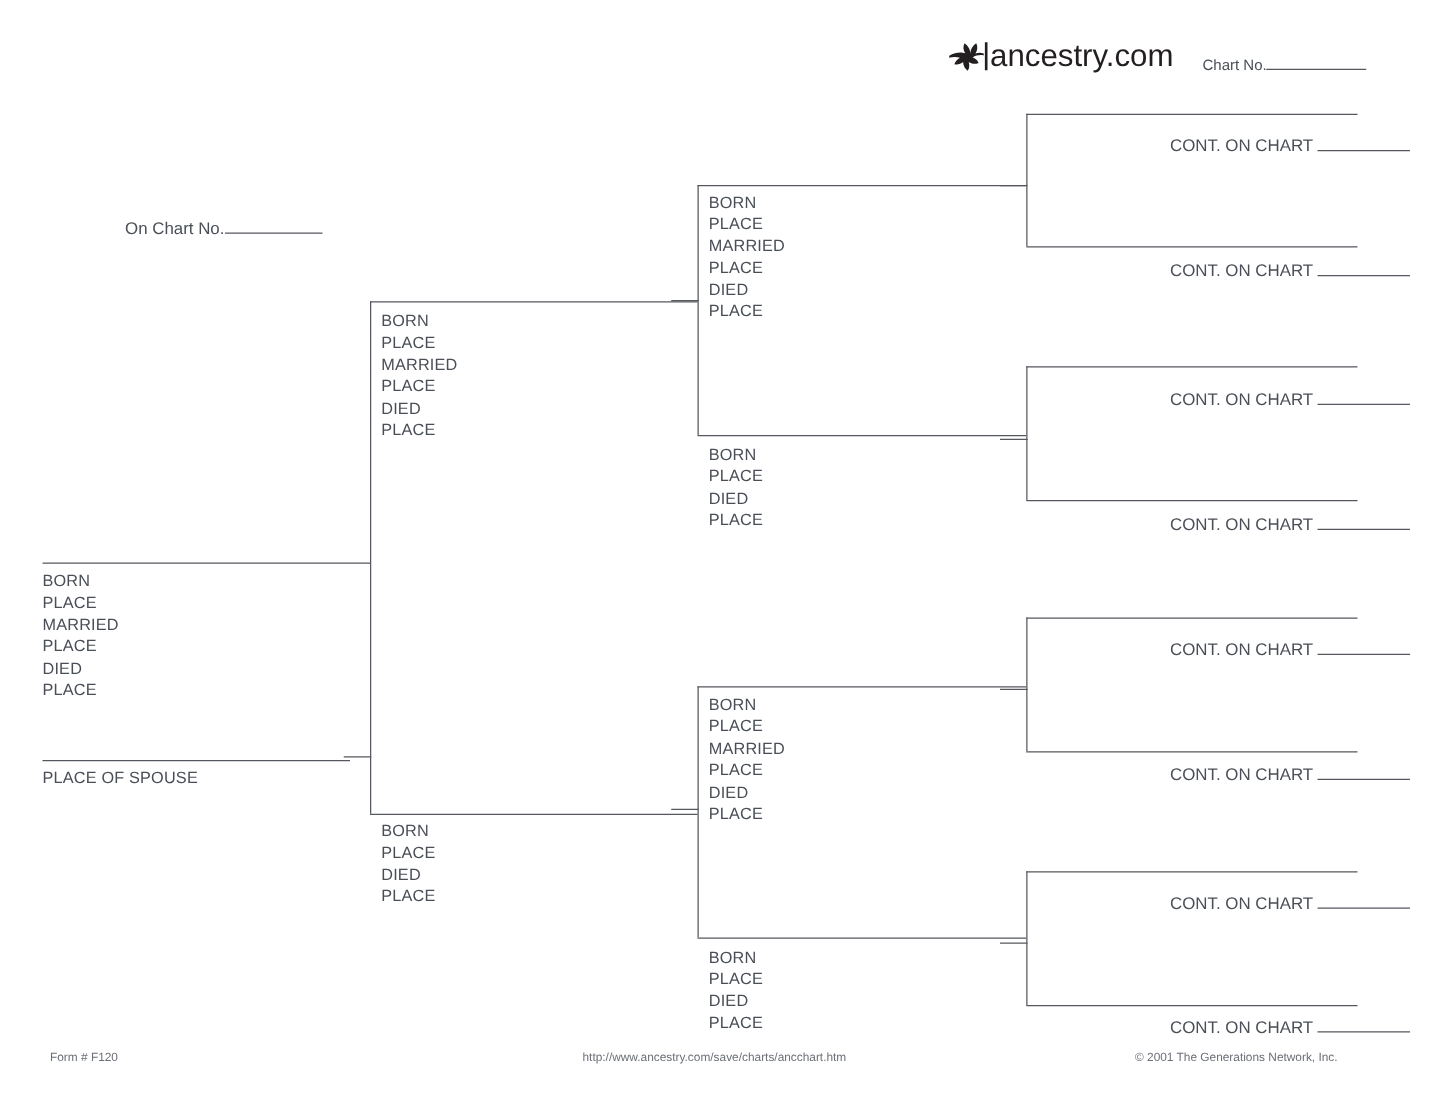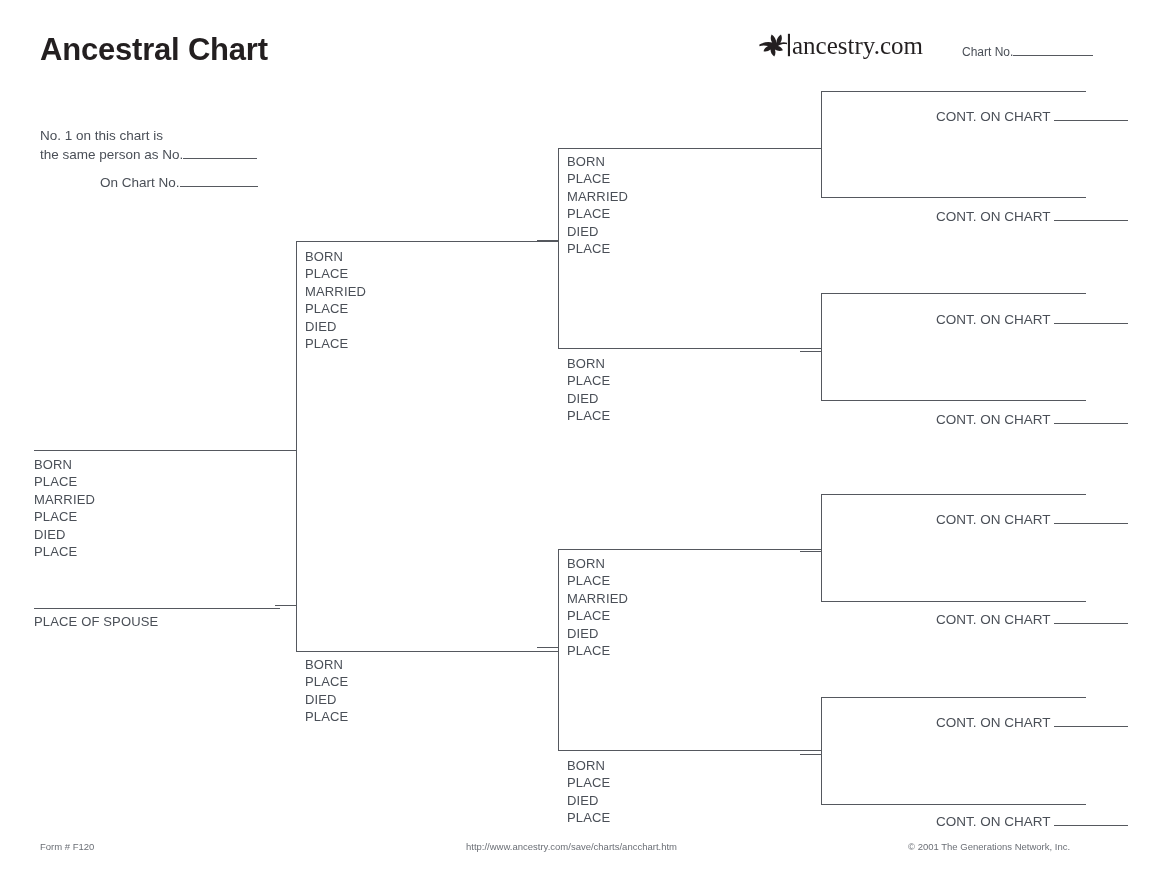--- a/index.html
+++ b/index.html
@@ -35,21 +35,21 @@
   #brand {
     position: absolute;
     left: 757px;
     top: 30px;
     display: flex;
     align-items: center;
     height: 30px;
   }
   #brand-mark { display:block; }
   #brand-name {
-    font-family: Liberation Serif, serif;
+    font-family: Liberation Sans, sans-serif;
     font-size: 25px;
     color: #231f20;
     line-height: 1;
     margin-left: 1px;
   }
 
   #chart-no {
     position: absolute;
     left: 962px;
     top: 45px;
@@ -128,40 +128,35 @@
   }
   #footer-form { left: 40px; }
   #footer-url  { left: 466px; }
   #footer-copy { left: 908px; }
 </style>
 </head>
 <body>
 
 <div id="page">
 
-  <div id="page-title">Ancestral Chart</div>
 
   <div id="brand">
     <svg id="brand-mark" width="34" height="24" viewBox="0 0 34 24">
       <g fill="#231f20">
         <path d="M2.4 11.6 C 6.5 9.2, 11.5 8.4, 15.2 9.6 C 13.6 7.4, 13.2 4.2, 14.6 1.6 C 17.4 3.4, 19.2 6.6, 19.3 9.9 C 19.4 6.6, 21.2 3.4, 24.0 1.6 C 25.4 4.2, 25.0 7.5, 23.4 9.7 C 25.6 9.0, 28.0 9.0, 30.0 9.8 L 30.0 11.3 C 27.0 10.7, 23.6 11.3, 21.1 13.0 C 23.2 13.5, 25.0 15.1, 25.9 17.3 C 23.3 18.5, 20.2 18.2, 17.9 16.6 C 18.8 18.9, 18.6 21.5, 17.2 23.6 C 14.9 22.0, 13.5 19.3, 13.5 16.6 C 11.6 18.2, 9.0 18.9, 6.5 18.3 C 7.2 16.0, 8.9 14.1, 11.0 13.1 C 8.0 12.3, 5.0 12.4, 2.4 13.2 Z"></path>
         <rect x="30.9" y="0.8" width="2.1" height="22.4"></rect>
       </g>
     </svg>
     <span id="brand-name">ancestry.com</span>
   </div>
 
   <div id="chart-no">
     <span>Chart No.</span><span class="blank w80"></span>
   </div>
 
-  <div id="crossref">
-    <div>No. 1 on this chart is</div>
-    <div class="ln2"><span>the same person as No.</span><span class="blank w74"></span></div>
-  </div>
   <div id="onchart">
     <span>On Chart No.</span><span class="blank w78"></span>
   </div>
 
   <div class="hline" style="left:34px; top:450px; width:262px;"></div>
   <div class="fields" style="left:34px; top:456px;">
     <div>BORN</div>
     <div>PLACE</div>
     <div>MARRIED</div>
     <div>PLACE</div>

